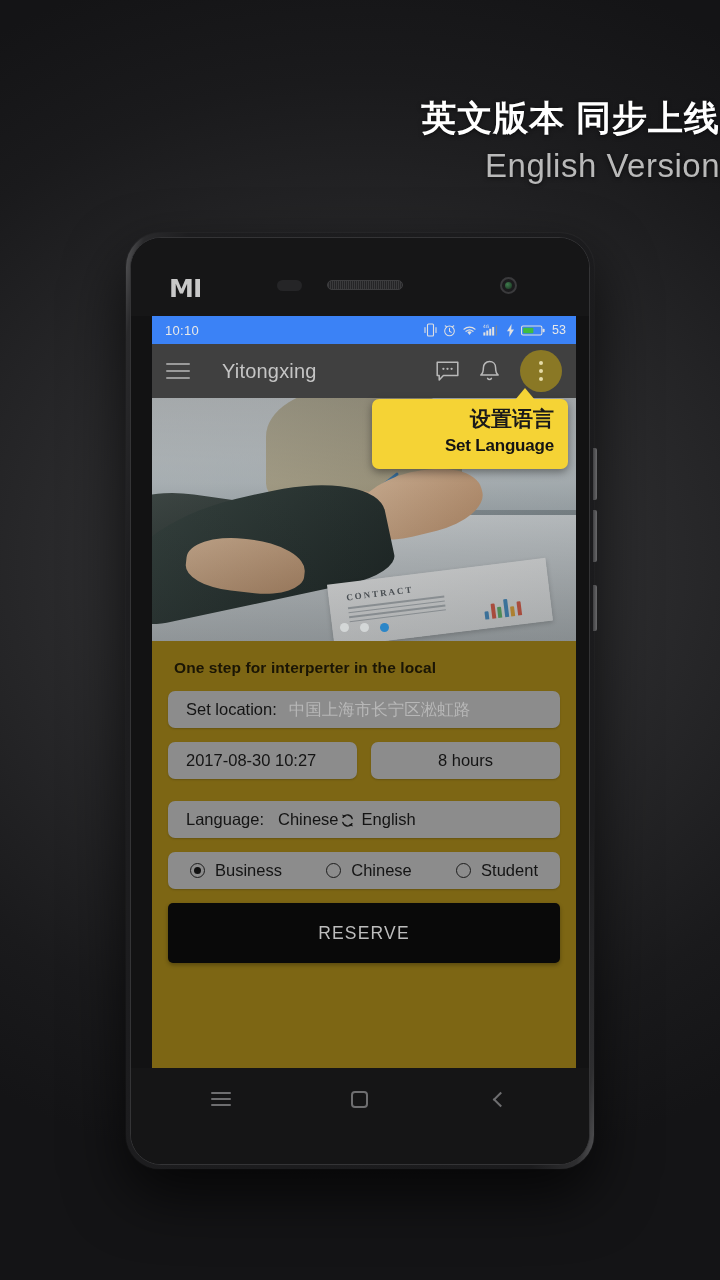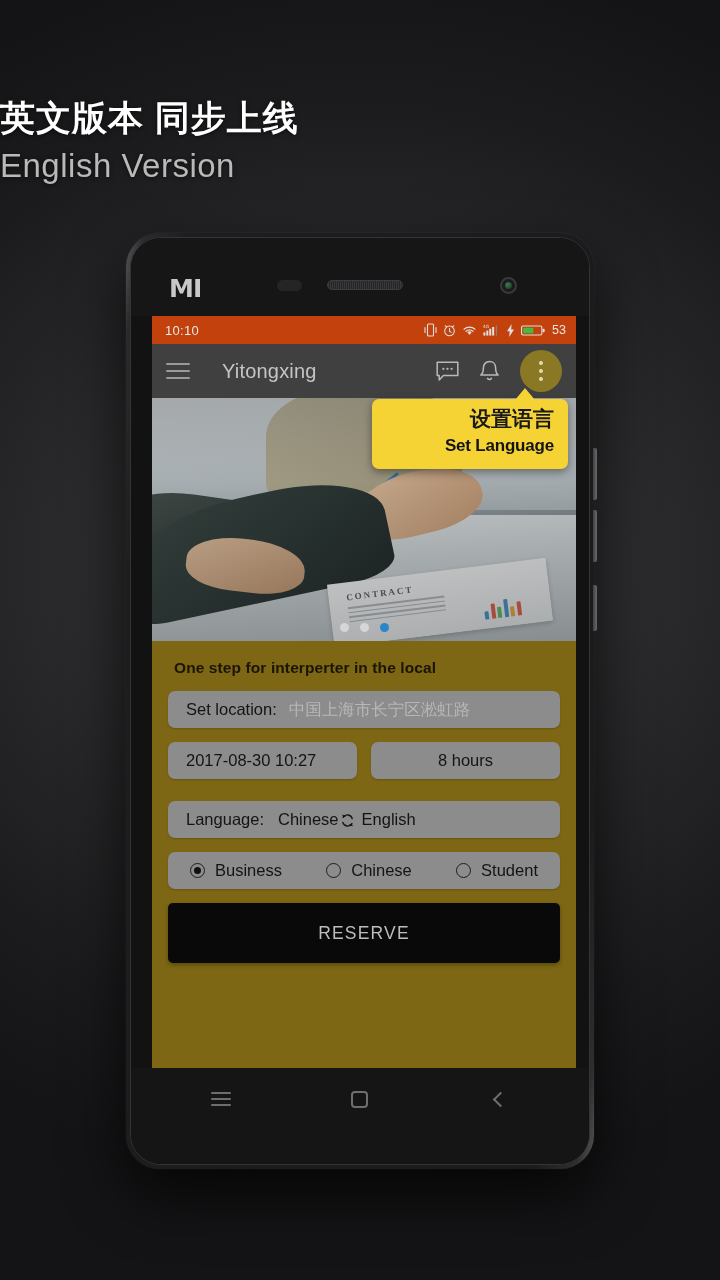--- a/index.html
+++ b/index.html
@@ -10,21 +10,21 @@
   }
   body {
     background:
       radial-gradient(ellipse 700px 620px at 50% 44%, #3c3c3e 0%, #2e2e30 32%, #232325 58%, #1a1a1c 78%, #141416 100%);
     position: relative;
   }
 
   
   .headline {
     position: absolute; left: 0; right: 0; top: 96px;
-    text-align: left;
+    text-align: right;
   }
   .headline-cn {
     font-size: 35px; font-weight: bold; color: #ffffff;
     letter-spacing: 1px; line-height: 44px;
     text-shadow: 0 1px 4px rgba(0,0,0,.6);
   }
   .headline-en {
     font-size: 33px; color: #b9b9b9; line-height: 44px;
     margin-top: 4px; letter-spacing: .5px;
     text-shadow: 0 1px 4px rgba(0,0,0,.6);
@@ -93,21 +93,21 @@
   
   .screen {
     position: absolute; top: 78px; left: 21px;
     width: 424px; height: 752px;
     background: #000;
     overflow: hidden;
   }
 
   
   .statusbar {
-    height: 28px; background: #c2410c; color: #e8e8e8;
+    height: 28px; background: #3b82f6; color: #e8e8e8;
     display: flex; align-items: center;
     padding: 0 10px 0 13px; font-size: 13px;
   }
   .sb-time { letter-spacing: .3px; }
   .sb-right { margin-left: auto; display: flex; align-items: center; gap: 6px; }
   .sb-icon { display: block; }
   .sb-batt-num { font-size: 12.5px; margin-left: 1px; }
 
   
   .appbar {

